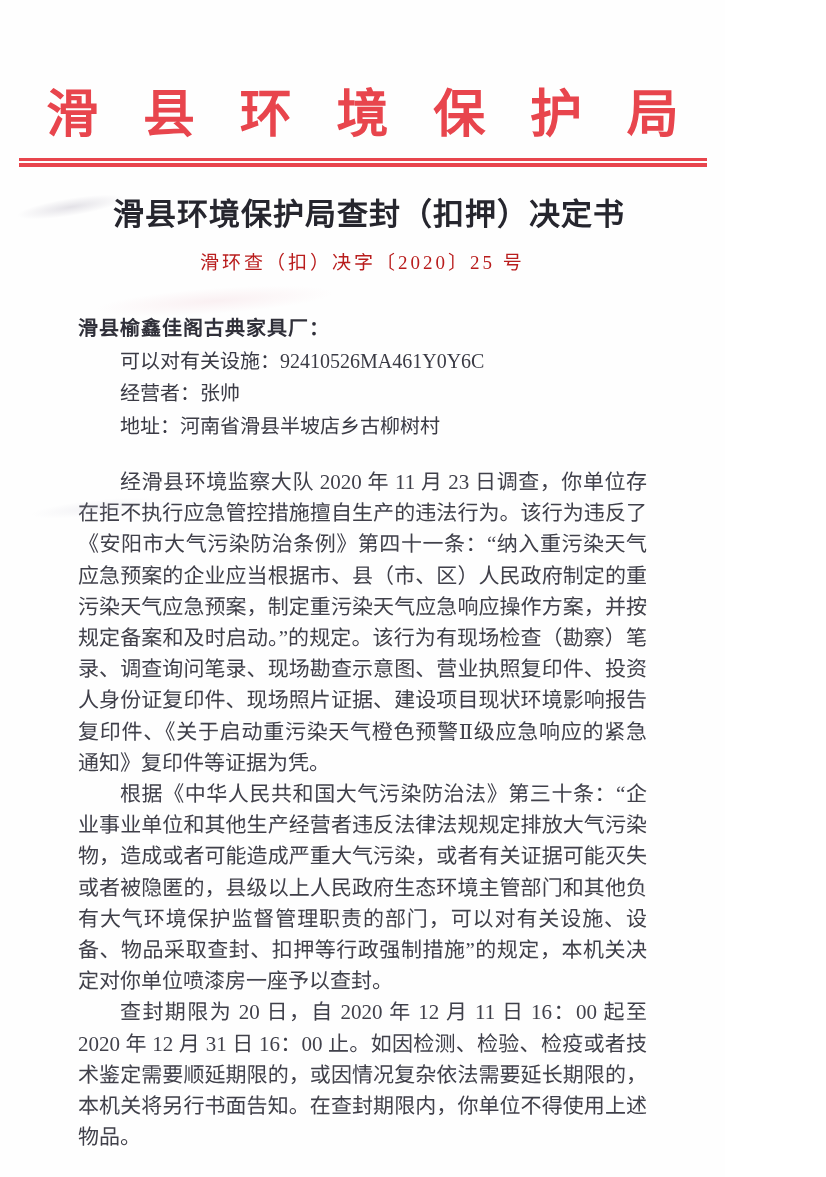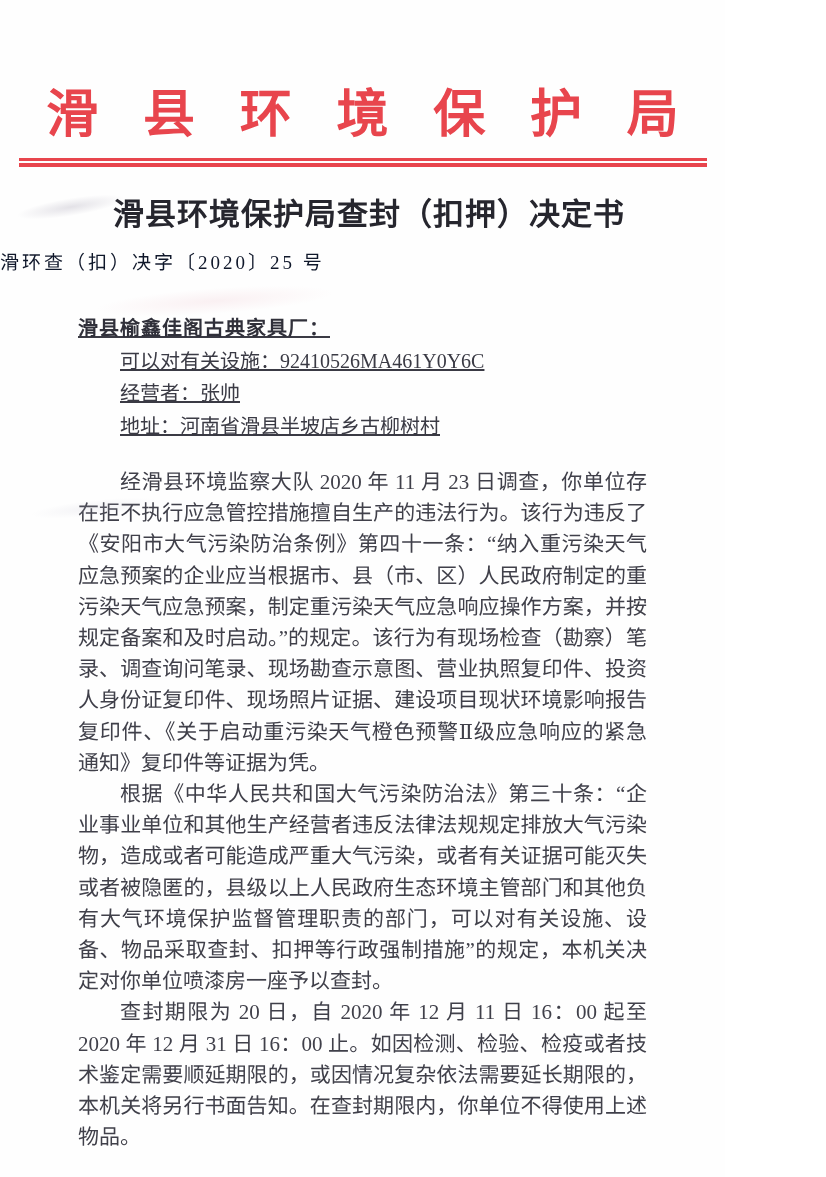--- a/index.html
+++ b/index.html
@@ -44,32 +44,32 @@
     text-align: center;
     font-size: 31px;
     line-height: 38px;
     font-weight: bold;
     letter-spacing: 1px;
     color: #26262e;
     padding-left: 13px;
   }
   .doc-number {
     margin-top: 16px;
+    text-align: center;
     font-size: 19px;
     line-height: 26px;
     letter-spacing: 3px;
-    color: #0f172a;
+    color: #b91c1c;
   }
   
   .addressee {
     margin: 36px 78px 12px 78px;
     font-size: 20px;
     line-height: 32.5px;
     color: #3a3a44;
-    text-decoration: underline;
   }
   .addressee .addr-name {
     margin: 0;
     font-weight: bold;
     letter-spacing: 1px;
     color: #30303a;
   }
   .addressee .addr-line {
     margin: 0;
     padding-left: 42px;

